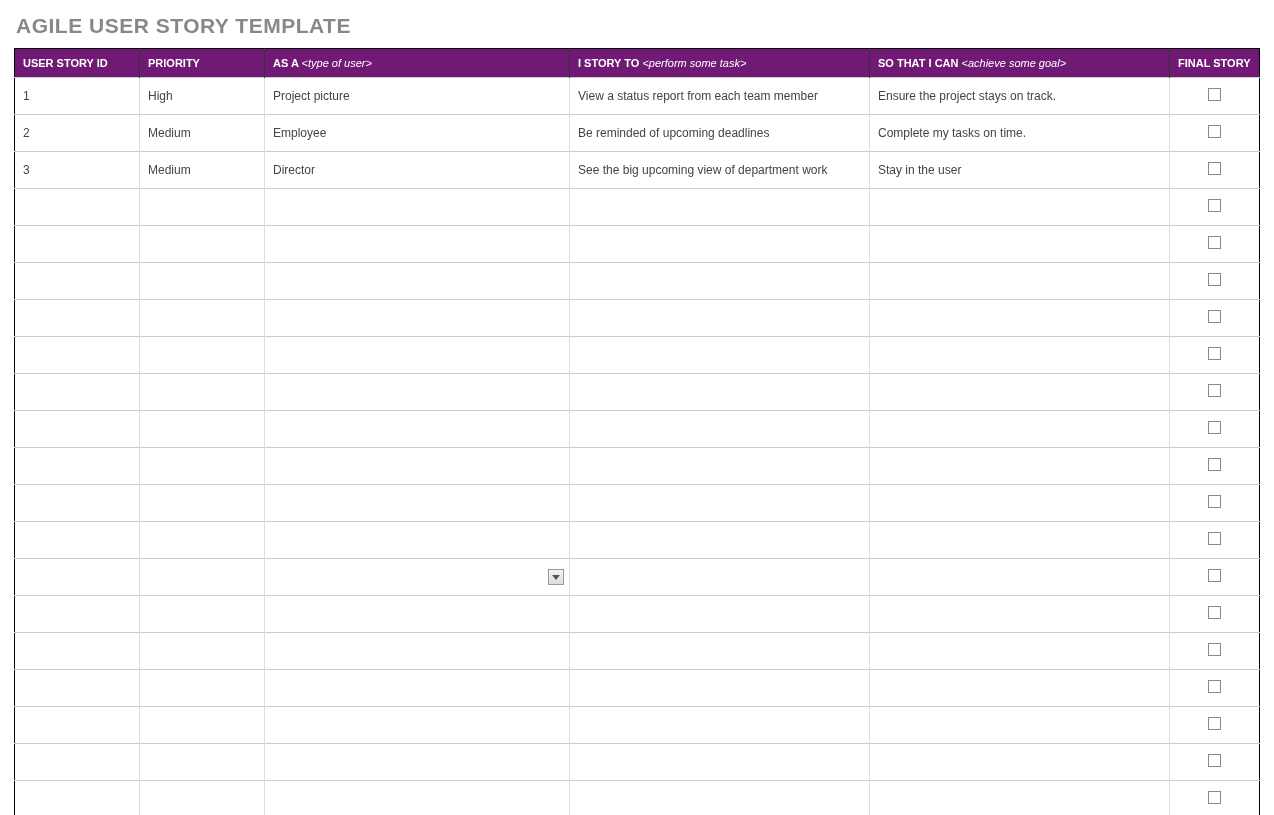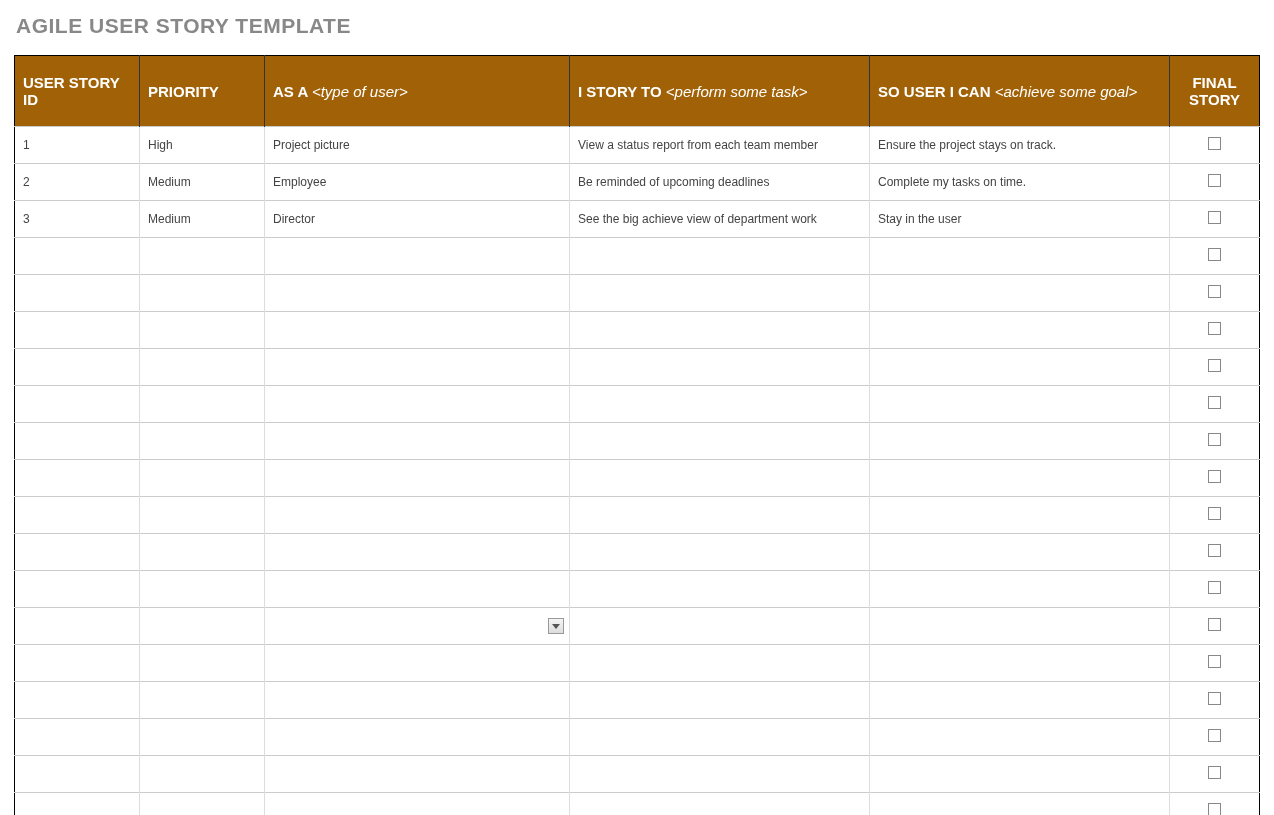--- a/index.html
+++ b/index.html
@@ -7,38 +7,38 @@
       font-family: Arial, sans-serif;
       background: #fff;
       padding: 14px;
       width: 1274px;
     }
     .title {
       font-size: 21px;
       font-weight: bold;
       color: #888;
       letter-spacing: 0.5px;
-      margin-bottom: 17px;
+      margin-bottom: 10px;
       padding-left: 2px;
     }
     table {
       width: 100%;
       border-collapse: collapse;
       border: 1.5px solid #000;
     }
     thead th {
-      background: #a16207;
+      background: #701a75;
       color: #fff;
-      font-size: 15px;
+      font-size: 11px;
       font-weight: bold;
       text-align: left;
-      padding: 18px 8px;
+      padding: 8px 8px;
       border-right: 1px solid #333;
     }
-    thead th:last-child { border-right: none; text-align: center; }
+    thead th:last-child { border-right: none; text-align: left; }
     thead th .hint {
       font-style: italic;
       font-weight: normal;
       text-align: center;
     }
     tbody td {
       font-size: 12px;
       color: #444;
       padding: 10px 8px;
       border-top: 1px solid #ccc;
@@ -100,21 +100,21 @@
     <tr>
       <th>USER STORY ID</th>
       <th>PRIORITY</th>
       <th>
         <span>AS A </span><span class="hint">&lt;type of user&gt;</span>
       </th>
       <th>
         <span>I STORY TO </span><span class="hint">&lt;perform some task&gt;</span>
       </th>
       <th>
-        <span>SO USER I CAN </span><span class="hint">&lt;achieve some goal&gt;</span>
+        <span>SO THAT I CAN </span><span class="hint">&lt;achieve some goal&gt;</span>
       </th>
       <th>FINAL STORY</th>
     </tr>
   </thead>
   <tbody id="tbody">
       <tr>
         <td>1</td>
         <td>High</td>
         <td>Project picture</td>
         <td>View a status report from each team member</td>
@@ -126,21 +126,21 @@
         <td>Medium</td>
         <td>Employee</td>
         <td>Be reminded of upcoming deadlines</td>
         <td>Complete my tasks on time.</td>
         <td><span class="checkbox"></span></td>
       </tr>
       <tr>
         <td>3</td>
         <td>Medium</td>
         <td>Director</td>
-        <td>See the big achieve view of department work</td>
+        <td>See the big upcoming view of department work</td>
         <td>Stay in the user</td>
         <td><span class="checkbox"></span></td>
       </tr>
       <tr>
         <td></td>
         <td></td>
         <td></td>
         <td></td>
         <td></td>
         <td><span class="checkbox"></span></td>

